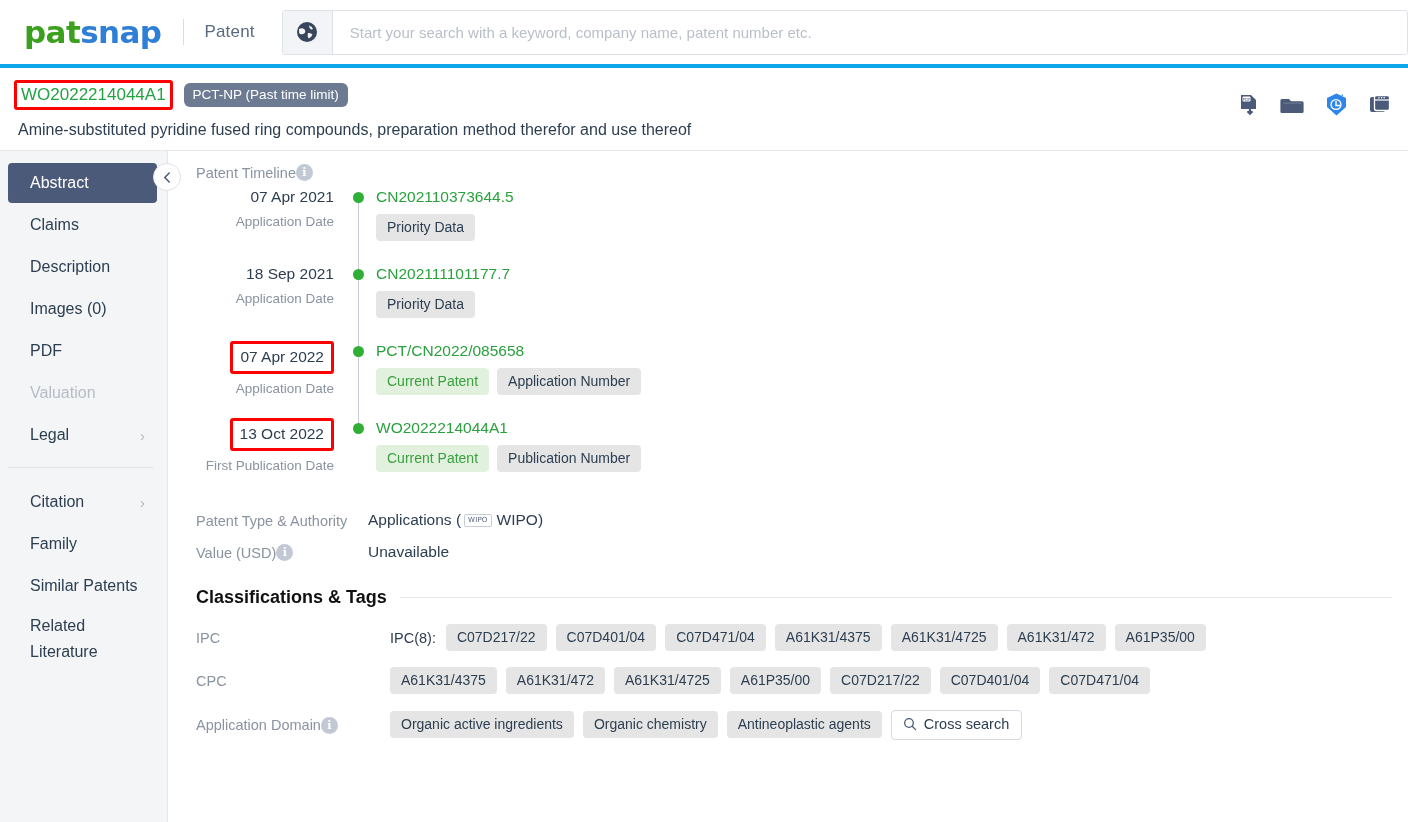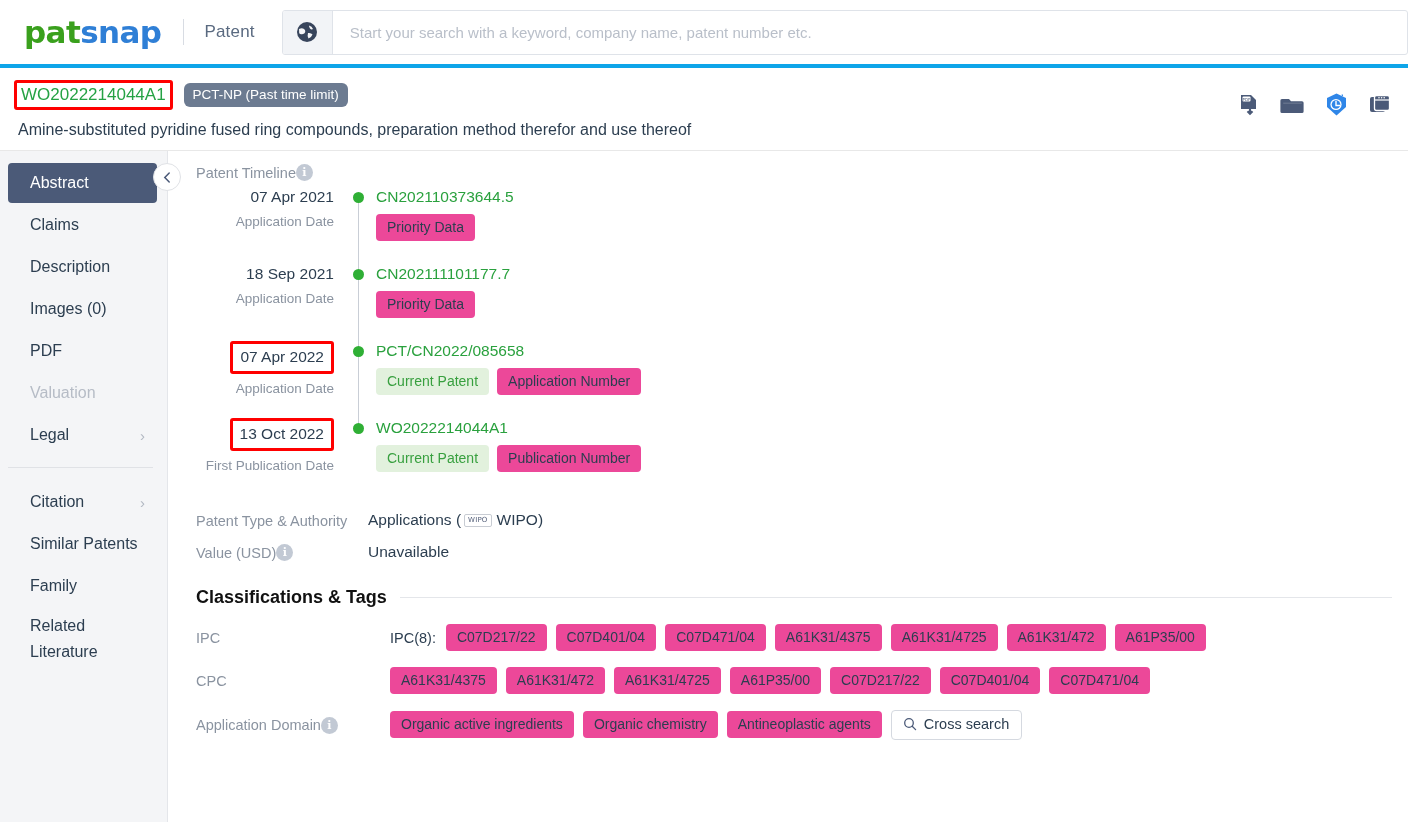--- a/index.html
+++ b/index.html
@@ -265,21 +265,21 @@
   }
   .tl-right { padding-left: 6px; padding-top: 0px; }
   .tl-num {
     font-size: 15.5px;
     color: #2aa13e;
     line-height: 20px;
     cursor: pointer;
   }
   .tag-row { margin-top: 7px; display: flex; gap: 8px; flex-wrap: wrap; }
   .tag {
-    background: #ec4899;
+    background: #e5e5e5;
     color: #2c3e50;
     font-size: 14px;
     padding: 6px 11px 7px 11px;
     border-radius: 4px;
     line-height: 1;
     white-space: nowrap;
   }
   .tag.green { background: #e2f1dd; color: #38a03f; }
 
   .val-text { font-size: 15.5px; color: #2c3e50; display:flex; align-items:center; gap:0px;}
@@ -412,24 +412,24 @@
       <span class="chev">›</span>
     </div>
 
     <div class="nav-sep"></div>
 
     <div class="nav-item">
       <span>Citation</span>
       <span class="chev">›</span>
     </div>
     <div class="nav-item">
+      <span>Family</span>
+    </div>
+    <div class="nav-item">
       <span>Similar Patents</span>
-    </div>
-    <div class="nav-item">
-      <span>Family</span>
     </div>
     <div class="nav-item two-line">
       <span>Related</span>
       <span style="margin-top:6px">Literature</span>
     </div>
 
     <div class="collapse-btn">
       <svg width="13" height="13" viewBox="0 0 13 13">
         <path d="M8.2 2 L3.8 6.5 L8.2 11" stroke="#4b5a78" stroke-width="1.5" fill="none" stroke-linecap="round"></path>
       </svg>

